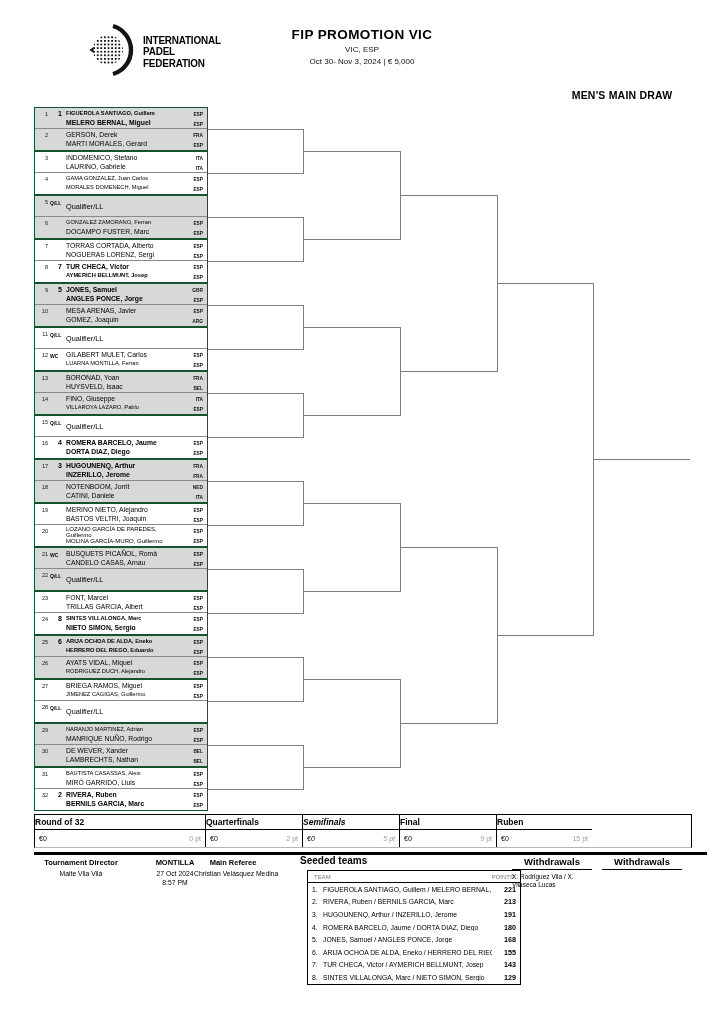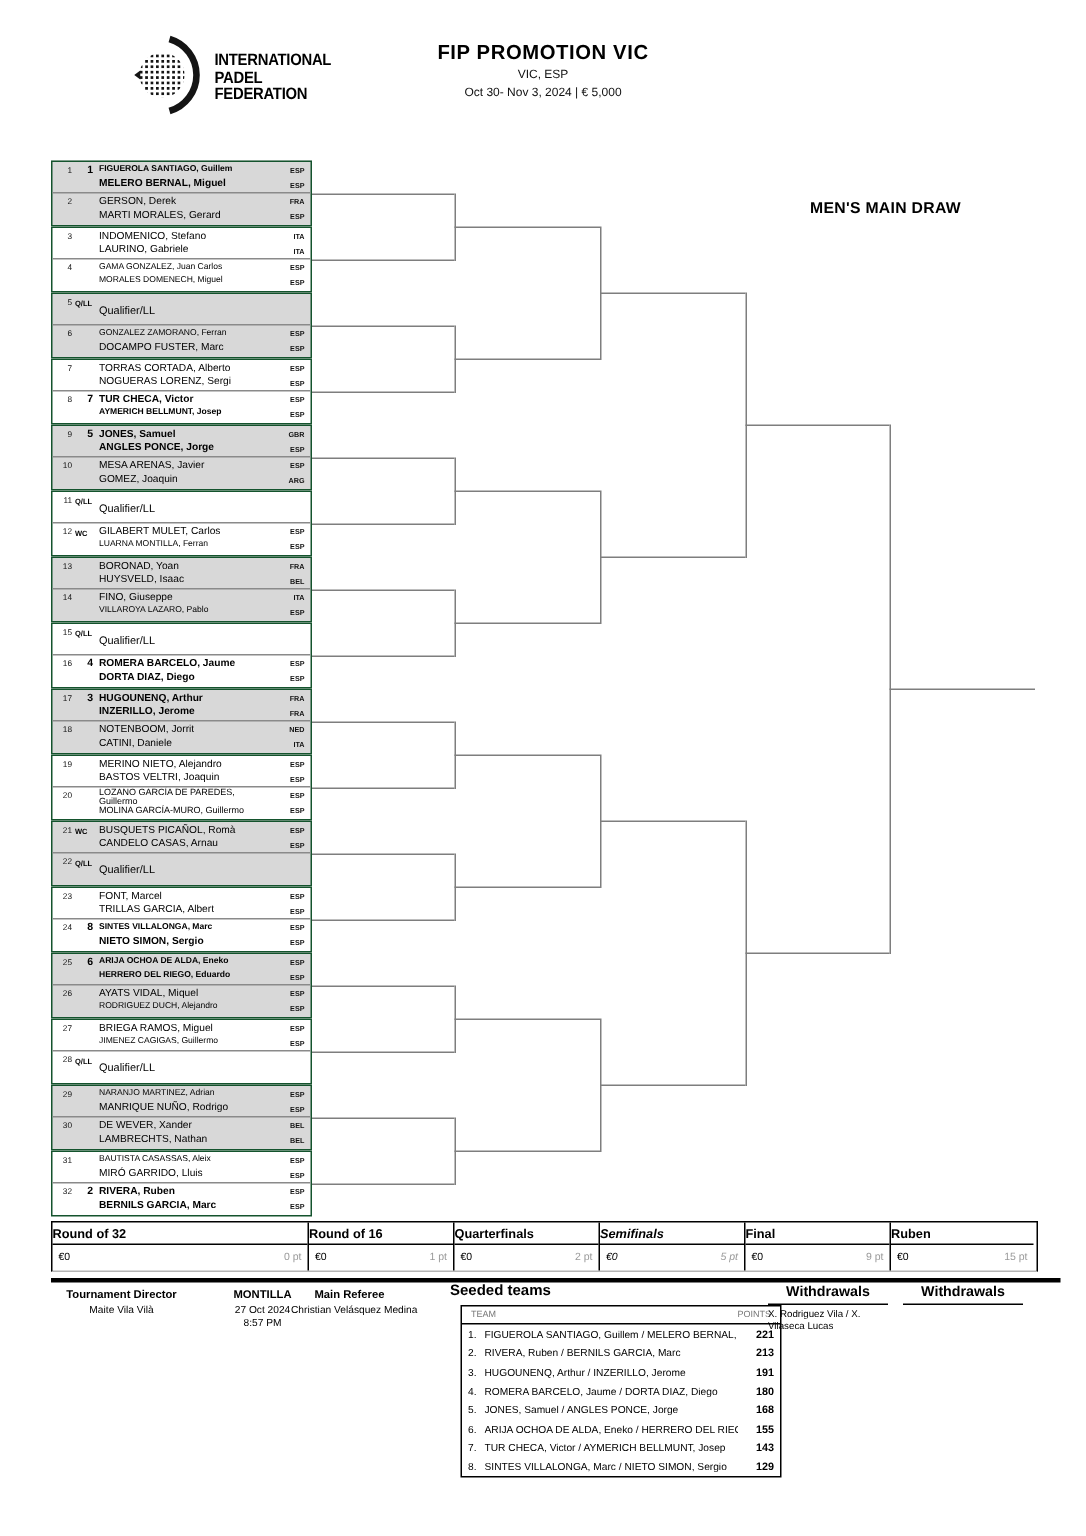--- a/index.html
+++ b/index.html
@@ -7,22 +7,22 @@
         font-family:"Liberation Sans",sans-serif;color:#000;}
 
   
   .logo{position:absolute;left:86px;top:22px;display:flex;align-items:center;gap:5px;}
   .logo-text div{font-size:11px;font-weight:bold;line-height:11.5px;letter-spacing:-.2px;
                  transform:scaleX(.9);transform-origin:0 50%;white-space:nowrap;}
   .titleblock{position:absolute;left:0;top:27px;width:724px;text-align:center;}
   .title{font-size:13.5px;font-weight:bold;letter-spacing:.4px;}
   .loc{font-size:8px;margin-top:3px;color:#111;}
   .date{font-size:8px;margin-top:3px;color:#111;}
-  .drawlabel{position:absolute;top:89px;left:540px;width:164px;text-align:left;
-             font-weight:bold;font-size:10.5px;letter-spacing:.2px;margin-top:44px;}
+  .drawlabel{position:absolute;top:89px;left:540px;width:164px;text-align:center;
+             font-weight:bold;font-size:10.5px;letter-spacing:.2px;}
 
   
   .mbox{position:absolute;left:34px;width:174px;height:44px;box-sizing:border-box;
         border:1px solid #14532d;background:#fff;}
   .mbox.shade{background:var(--shade,#d8d8d8);}
   .brow{display:flex;box-sizing:border-box;overflow:hidden;}
   .r1{height:21px;border-bottom:1px solid #8a8a8a;}
   .r2{height:20px;}
   .pos{width:13px;text-align:right;font-size:5.5px;padding-top:3px;color:#111;flex:none;}
   .seedann{width:18px;box-sizing:border-box;padding-left:2px;flex:none;}
@@ -550,27 +550,20 @@
 
   <div id="rounds">
       <div class="rcol" style="width: 170px;">
         <div class="rhead">Round of 32</div>
         <div class="rval">
           <div class="eur">€0</div>
           <div class="pts">0 pt</div>
         </div>
       </div>
       <div class="rcol" style="width: 97px;">
-        <div class="rhead">Round of 16</div>
-        <div class="rval">
-          <div class="eur">€0</div>
-          <div class="pts">1 pt</div>
-        </div>
-      </div>
-      <div class="rcol" style="width: 97px;">
         <div class="rhead">Quarterfinals</div>
         <div class="rval">
           <div class="eur">€0</div>
           <div class="pts">2 pt</div>
         </div>
       </div>
       <div class="rcol" style="width: 97px; font-style: italic;">
         <div class="rhead">Semifinals</div>
         <div class="rval">
           <div class="eur">€0</div>

